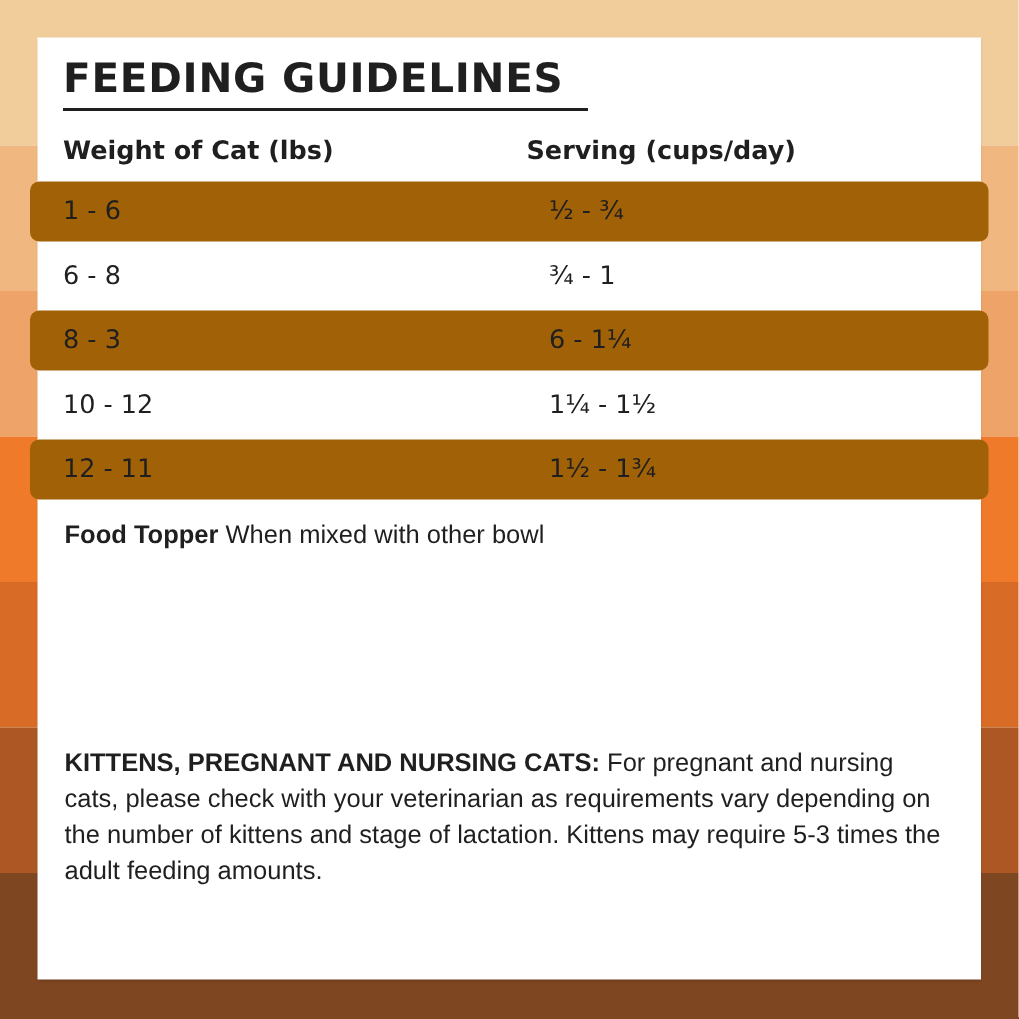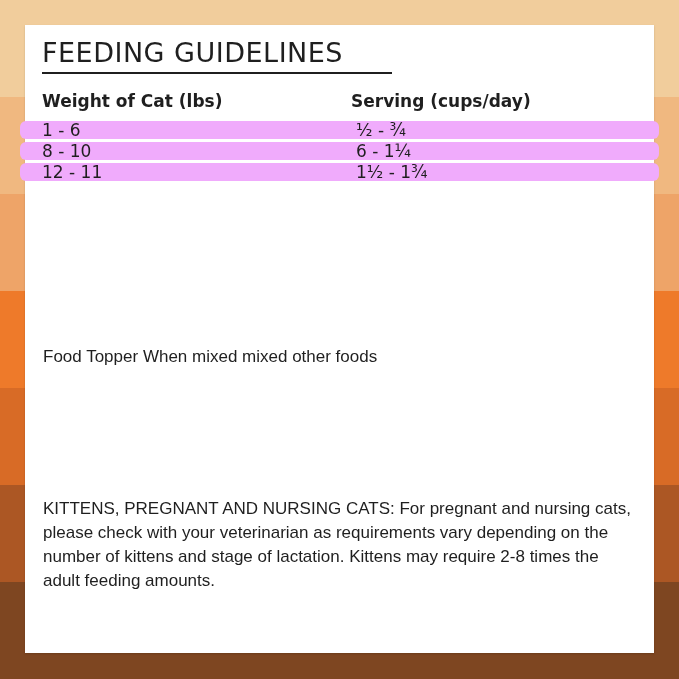--- a/index.html
+++ b/index.html
@@ -1,29 +1,29 @@
 <!DOCTYPE html>
 <html><head>
 <meta charset="utf-8">
 <style>
   html, body { margin: 0; padding: 0; }
   body { width: 679px; height: 679px; position: relative; overflow: hidden; font-family: "Liberation Sans", sans-serif; }
   .bands { position: absolute; inset: 0; display: flex; flex-direction: column; }
   .band { flex: 1; }
   .card { position: absolute; left: 25px; top: 25px; width: 629px; height: 628px; background: #ffffff; box-shadow: 0 1px 2px rgba(0,0,0,0.15); }
-  .title { position: absolute; left: 17px; top: 12px; font-family: "DejaVu Sans", sans-serif; font-weight: normal; font-size: 27px; letter-spacing: 0.5px; color: #1f1f1f; }
+  .title { position: absolute; left: 17px; top: 12px; font-family: "DejaVu Sans", sans-serif; font-weight: bold; font-size: 27px; letter-spacing: 0.5px; color: #1f1f1f; }
   .title-rule { position: absolute; left: 17px; top: 47px; width: 350px; height: 2px; background: #1f1f1f; }
   .col-head { position: absolute; top: 66px; font-family: "DejaVu Sans", sans-serif; font-size: 17px; font-weight: 600; color: #1f1f1f; }
   .table { position: absolute; left: -5px; top: 96px; width: 639px; }
   .row { position: relative; height: 40px; display: flex; align-items: center; font-family: "DejaVu Sans", sans-serif; font-size: 17px; color: #1f1f1f; }
-  .row.shaded { background: #f0abfc; border-radius: 6px; height: 18px; margin: 0; }
+  .row.shaded { background: #a16207; border-radius: 6px; height: 40px; margin: 0; }
   .row .c1 { position: absolute; left: 22px; }
-  .row .c2 { position: absolute; left: 336px; }
+  .row .c2 { position: absolute; left: 346px; }
   .txt { position: absolute; left: 18px; width: 600px; font-size: 17px; color: #1f1f1f; line-height: 24px; }
-  .bold { font-weight: normal; }
+  .bold { font-weight: bold; }
 </style>
 </head>
 <body>
 
 <div class="bands">
   <div class="band" style="background:#f1cd9c"></div>
   <div class="band" style="background:#f0b880"></div>
   <div class="band" style="background:#eea468"></div>
   <div class="band" style="background:#ee7a2a"></div>
   <div class="band" style="background:#d86b26"></div>
@@ -36,31 +36,39 @@
   <div class="title-rule"></div>
 
   <div class="col-head" style="left:326px">Serving (cups/day)</div>
   <div class="col-head" style="left:17px">Weight of Cat (lbs)</div>
 
   <div class="table">
     <div class="row shaded" style="margin-bottom:3px">
       <span class="c1">1 - 6</span>
       <span class="c2">½ - ¾</span>
     </div>
+    <div class="row">
+      <span class="c1">6 - 8</span>
+      <span class="c2">¾ - 1</span>
+    </div>
     <div class="row shaded" style="margin-top:3px;margin-bottom:3px">
-      <span class="c1">8 - 10</span>
+      <span class="c1">8 - 3</span>
       <span class="c2">6 - 1¼</span>
+    </div>
+    <div class="row">
+      <span class="c1">10 - 12</span>
+      <span class="c2">1¼ - 1½</span>
     </div>
     <div class="row shaded" style="margin-top:3px">
       <span class="c1">12 - 11</span>
       <span class="c2">1½ - 1¾</span>
     </div>
   </div>
 
   <div class="txt" style="top:320px">
-    <span class="bold">Food Topper</span><span> When mixed mixed other foods</span>
+    <span class="bold">Food Topper</span><span> When mixed with other bowl</span>
   </div>
 
 
   <div class="txt" style="top:472px; width:592px">
-    <span class="bold">KITTENS, PREGNANT AND NURSING CATS:</span><span> For pregnant and nursing cats, please check with your veterinarian as requirements vary depending on the number of kittens and stage of lactation. Kittens may require 2-8 times the adult feeding amounts.</span>
+    <span class="bold">KITTENS, PREGNANT AND NURSING CATS:</span><span> For pregnant and nursing cats, please check with your veterinarian as requirements vary depending on the number of kittens and stage of lactation. Kittens may require 5-3 times the adult feeding amounts.</span>
   </div>
 </div>
 
 </body></html>

